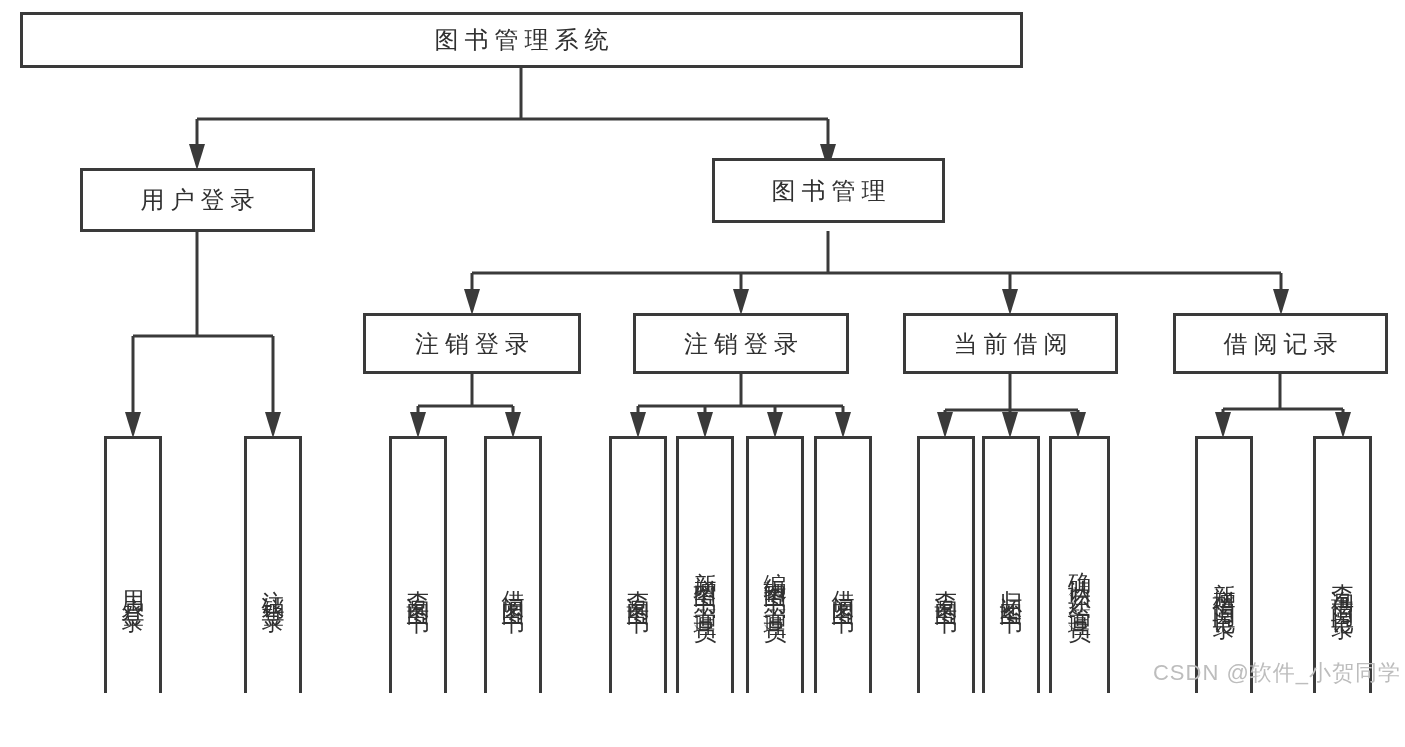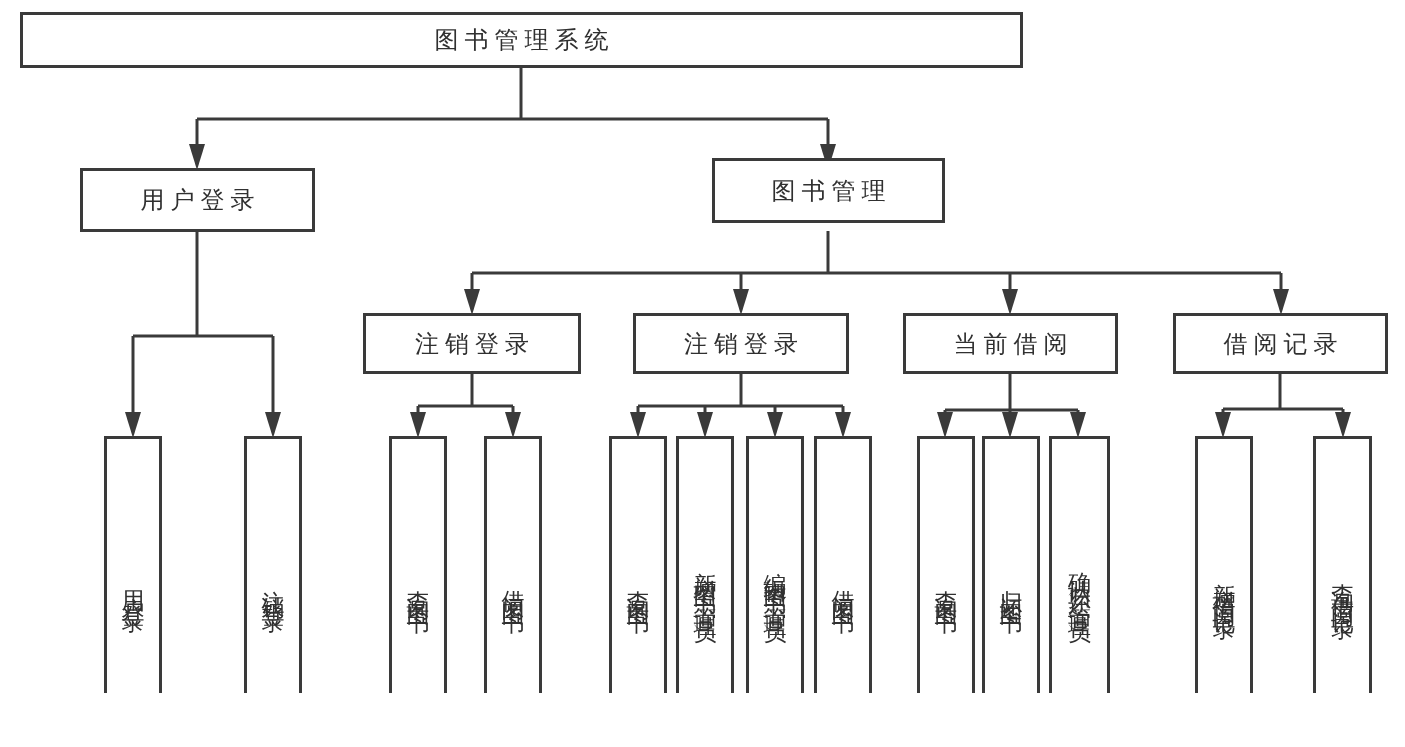--- a/index.html
+++ b/index.html
@@ -187,13 +187,14 @@
     <span class="vlbl">确认归还（管理员）</span>
   </div>
 
   <div class="col c12">
     <span class="vlbl">新增借阅记录</span>
   </div>
   <div class="col c13">
     <span class="vlbl">查询借阅记录</span>
   </div>
 
+  <div class="watermark">CSDN @软件_小贺同学</div>
 </div>
 
 </body></html>

